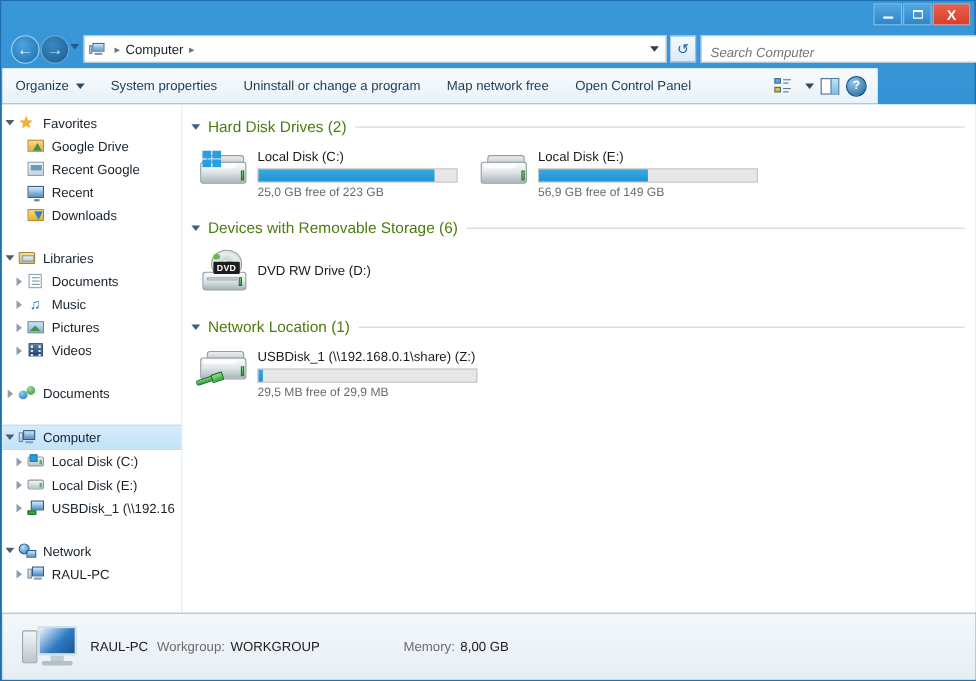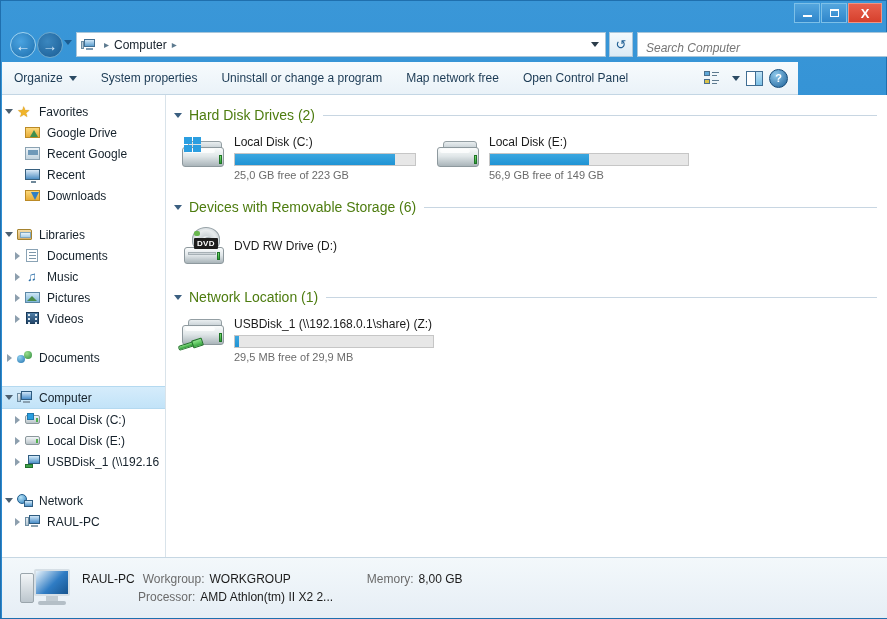--- a/index.html
+++ b/index.html
@@ -564,20 +564,16 @@
       <div class="base"></div>
     </div>
     <div class="sttext">
       <div class="stline">
         <span class="pcname">RAUL-PC</span>
         <span class="stlab">Workgroup:</span>
         <span class="stval">WORKGROUP</span>
         <span class="stlab memblock">Memory:</span>
         <span class="stval">8,00 GB</span>
       </div>
-      <div class="stline row2">
-        <span class="stlab">Processor:</span>
-        <span class="stval">AMD Athlon(tm) II X2 2...</span>
-      </div>
     </div>
   </div>
 
 </div>
 
 </body></html>

